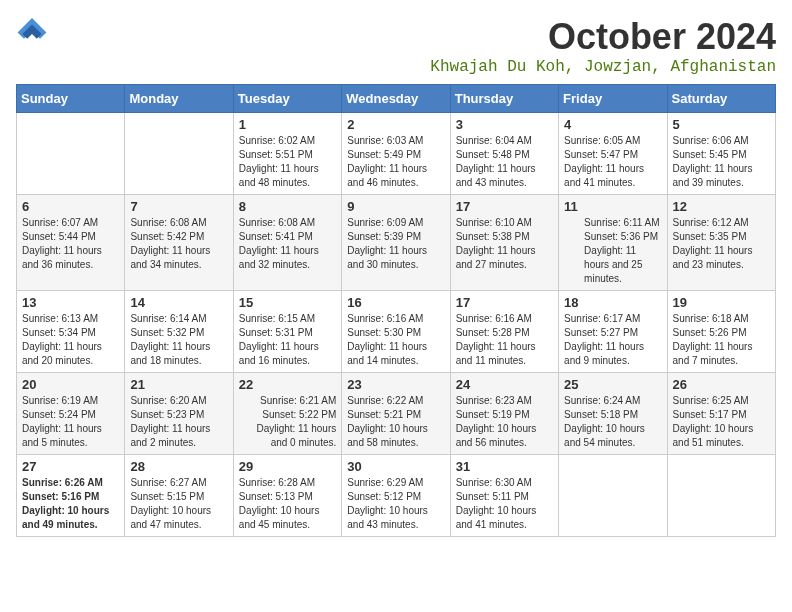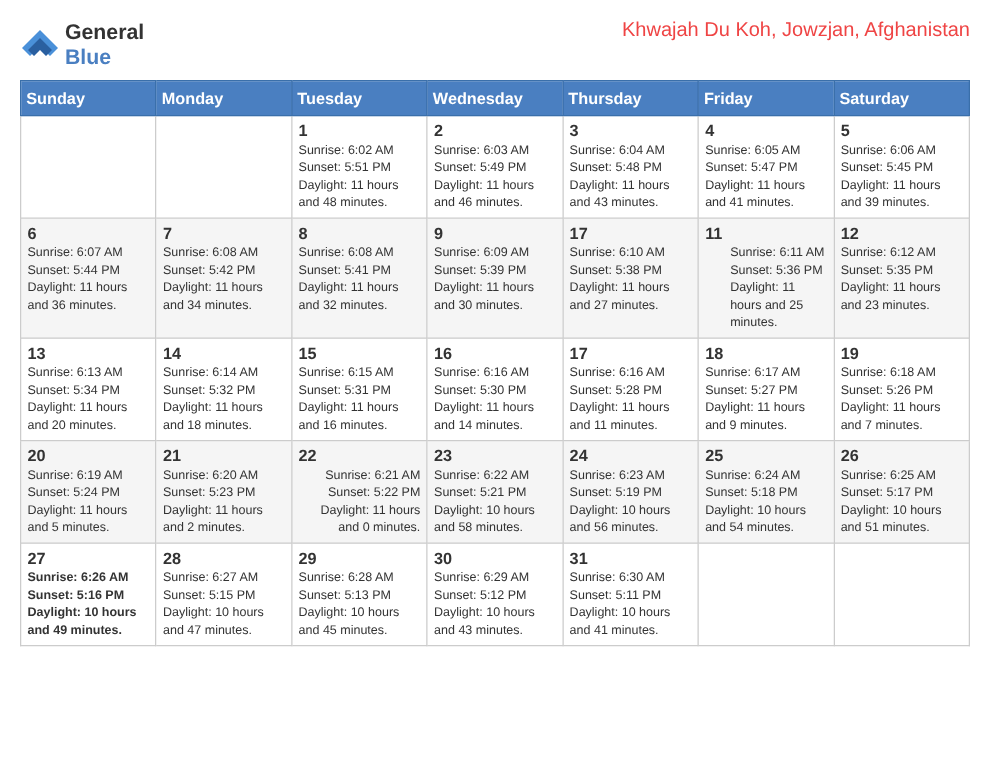--- a/index.html
+++ b/index.html
@@ -28,21 +28,22 @@
     .title-block {
       text-align: right;
     }
     .month-title {
       font-size: 36px;
       font-weight: bold;
       color: #333;
     }
     .location-title {
       font-size: 16px;
-      color: #ef4444;
+      color: #4d7c0f;
+      font-family: Liberation Mono, monospace;
     }
     table {
       width: 100%;
       border-collapse: collapse;
       table-layout: fixed;
       border-radius: 22px;
     }
     thead tr th {
       background: #4a7fc1;
       color: #fff;
@@ -81,26 +82,23 @@
   </style>
 </head>
 <body>
 
 <div class="header">
   <div class="logo">
     <svg class="logo-icon" viewBox="0 0 40 34">
       <polygon points="20,2 38,20 30,28 20,18 10,28 2,20" fill="#4a90d9"></polygon>
       <polygon points="20,10 32,22 26,28 20,22 14,28 8,22" fill="#2a5fa0"></polygon>
     </svg>
-    <div>
-      <div style="font-size:17px;font-weight:bold;color:#333;">General</div>
-      <div style="font-size:17px;font-weight:bold;color:#4a7fc1;">Blue</div>
-    </div>
   </div>
   <div class="title-block">
+    <div class="month-title">October 2024</div>
     <div class="location-title">Khwajah Du Koh, Jowzjan, Afghanistan</div>
   </div>
 </div>
 
 <table>
   <thead>
     <tr id="calendar-header-row">
     <th>Sunday</th>
         <th>Monday</th>
         <th>Tuesday</th>

